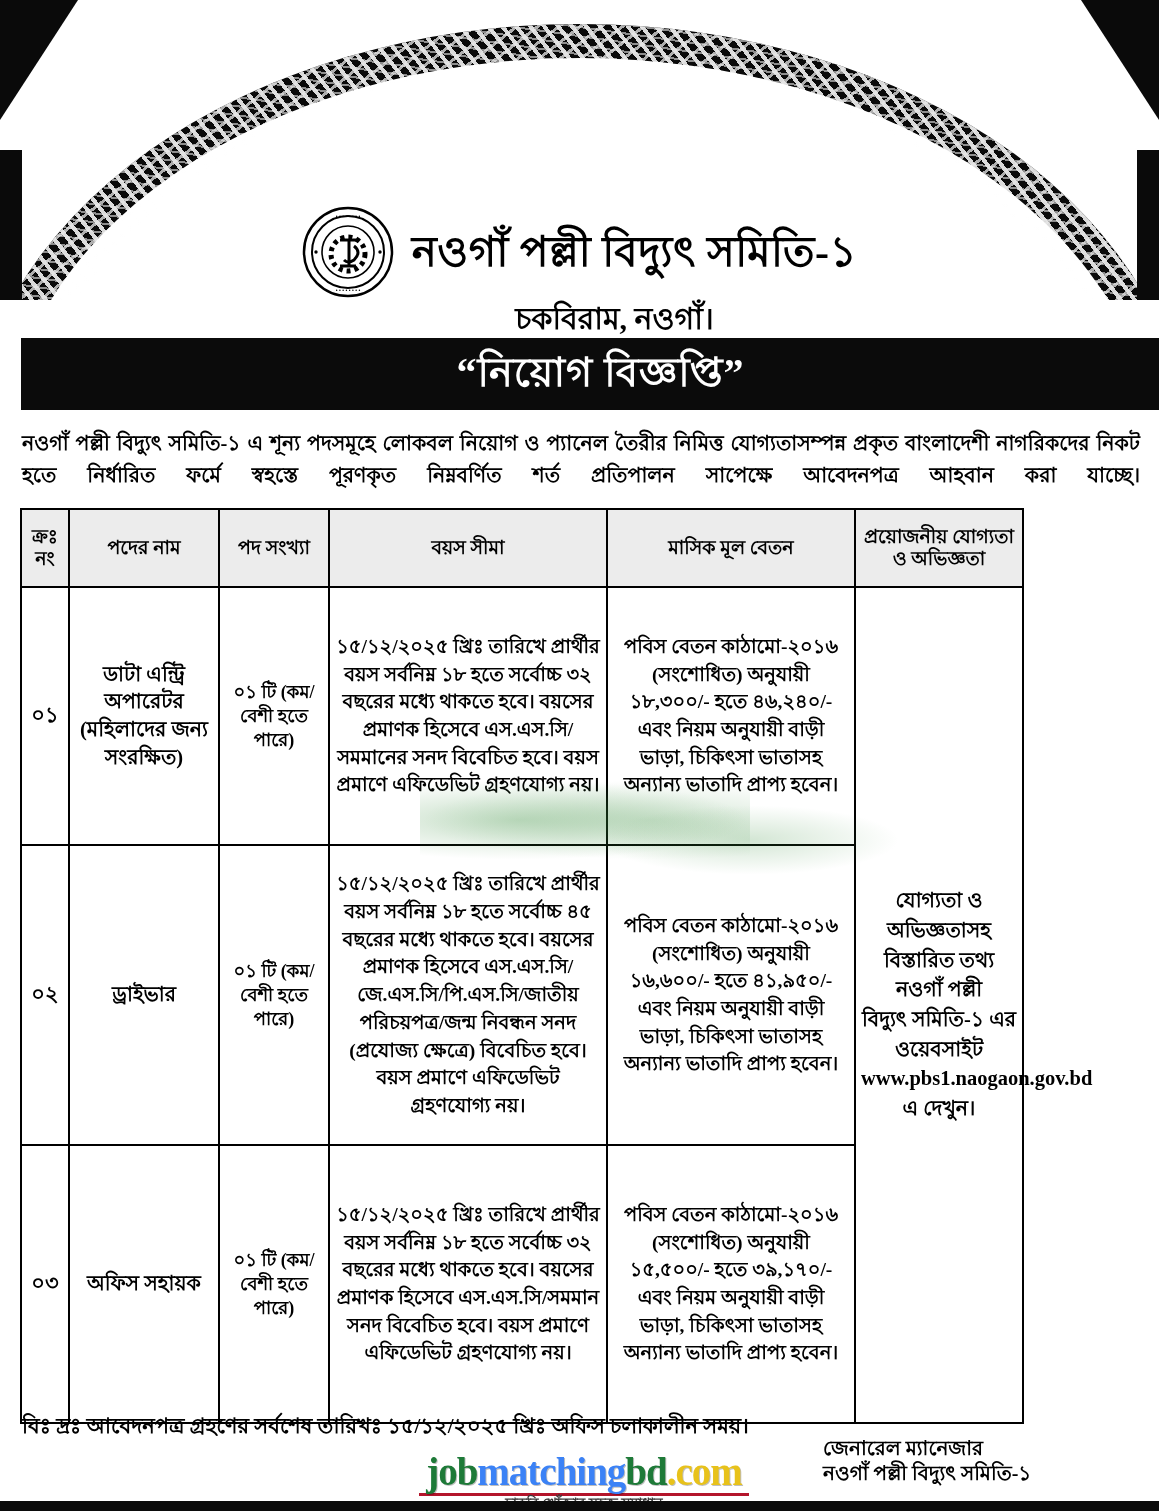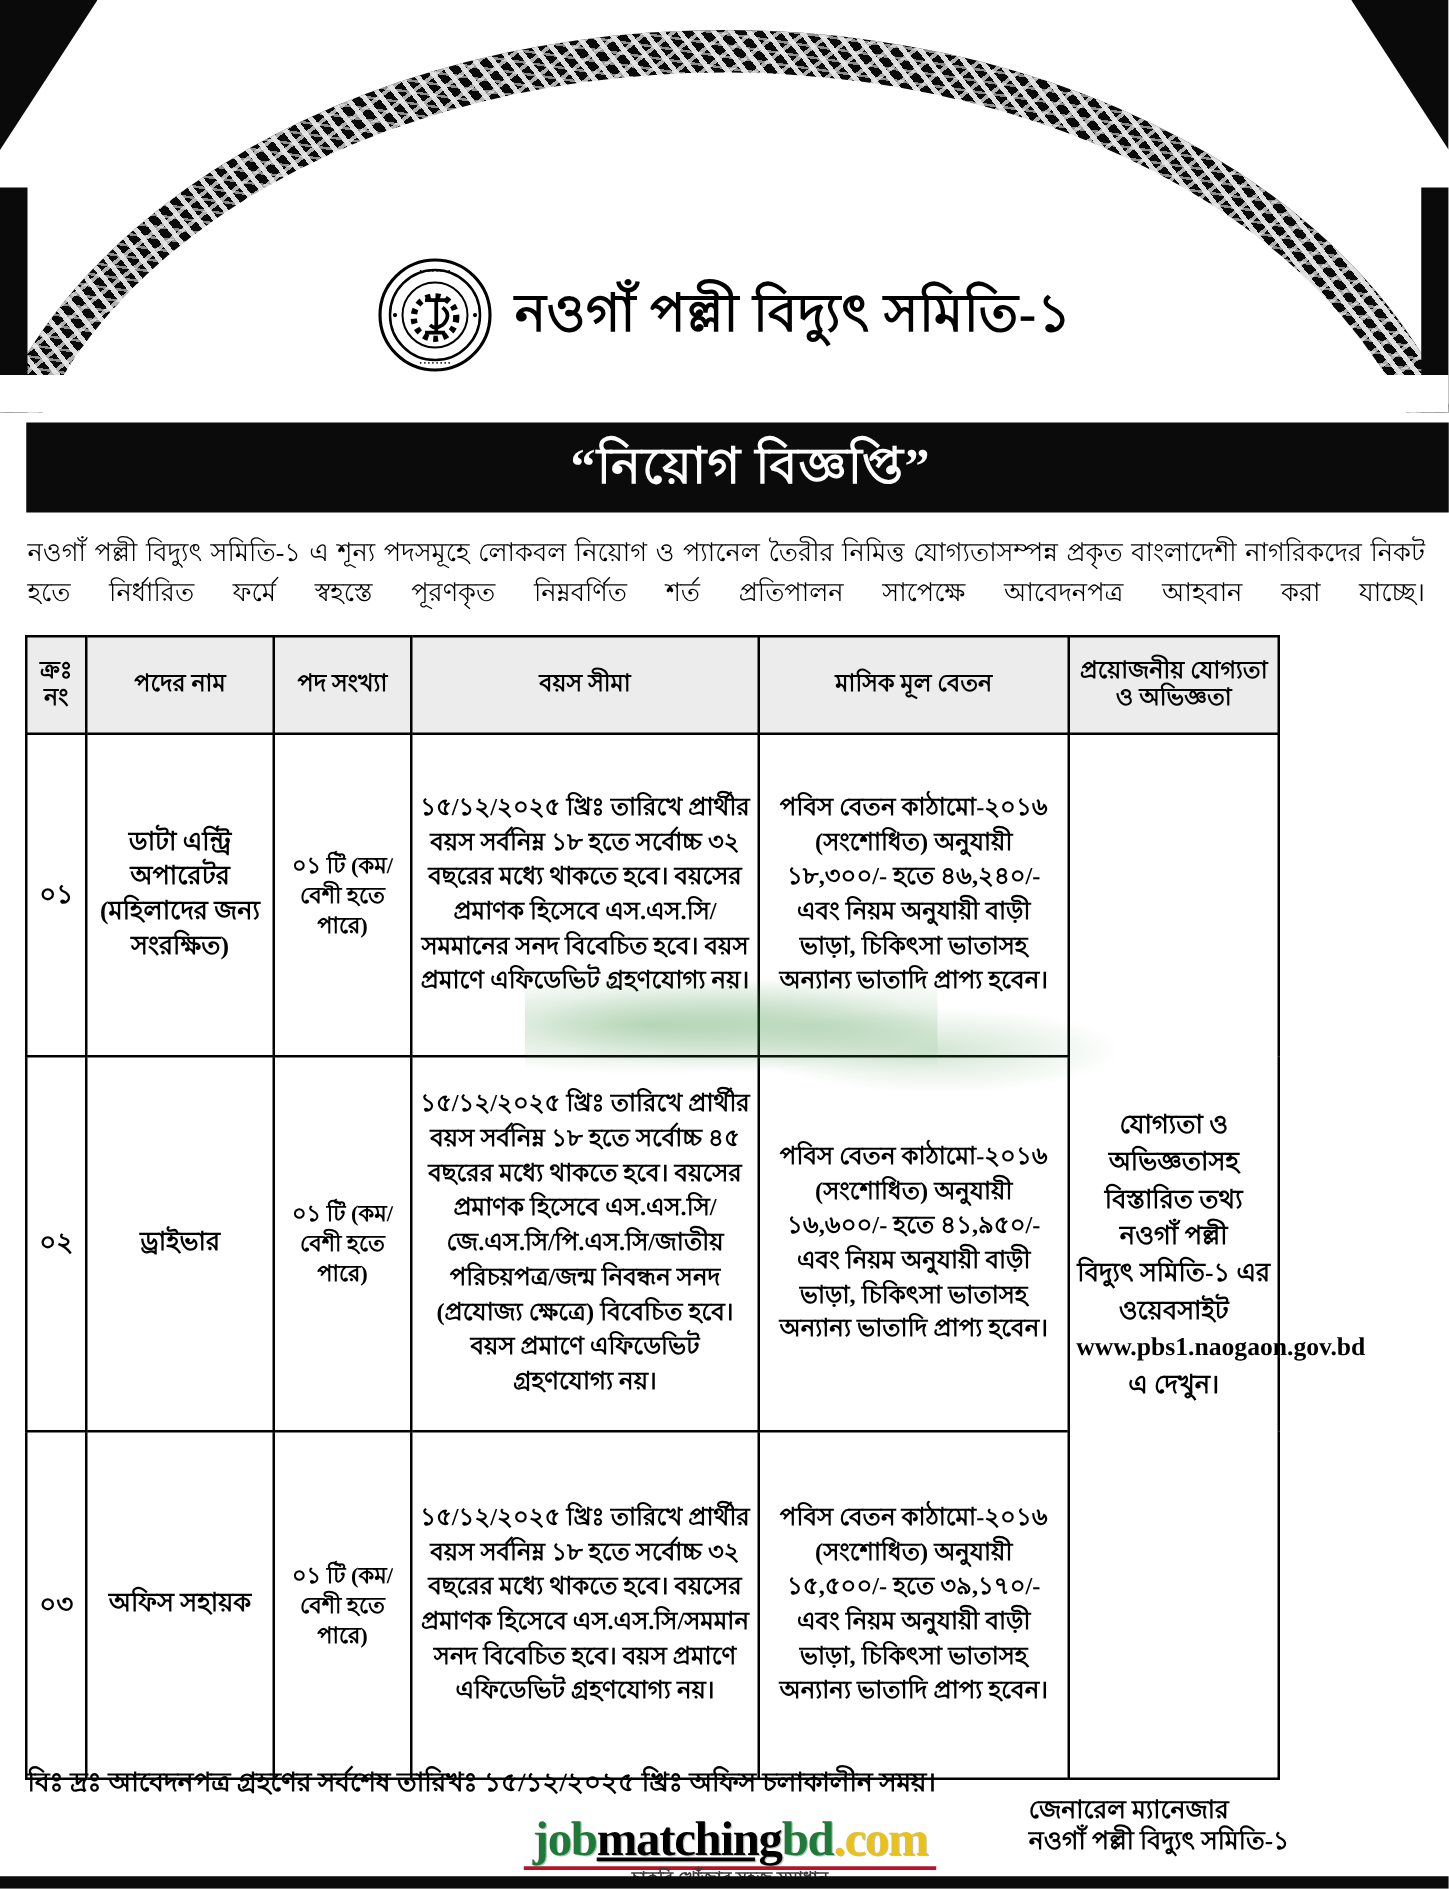--- a/index.html
+++ b/index.html
@@ -74,21 +74,21 @@
   }
   .band-text{
     color:#fff;font-family:"Liberation Serif","DejaVu Serif",serif;
     font-weight:700;font-size:40px;letter-spacing:1px;
   }
 
   
   .intro{
     position:absolute;left:22px;top:428px;width:1118px;
     font-family:"Liberation Serif","DejaVu Serif",serif;
-    font-weight:400;font-size:20.5px;line-height:1.55;text-align:justify;
+    font-weight:700;font-size:20.5px;line-height:1.55;text-align:justify;
     text-align-last:justify;
   }
 
   
   .tbl{
     position:absolute;left:20px;top:508px;width:1004px;
     border-collapse:collapse;table-layout:fixed;
     font-family:"Liberation Serif","DejaVu Serif",serif;
   }
   .tbl td,.tbl th{
@@ -133,21 +133,21 @@
   .wm{
     position:absolute;left:374px;top:1452px;width:420px;text-align:center;
     line-height:1;
   }
   .wm-main{
     font-family:"Liberation Serif","DejaVu Serif",serif;
     font-weight:700;font-size:39px;letter-spacing:-1px;
     text-shadow:1px 1px 0 rgba(0,0,0,.25);
   }
   .wm-main .g{color:#1e7a38;}
-  .wm-main .r{color:#000000;text-decoration:underline;}
+  .wm-main .r{color:#3b82f6;}
   .wm-main .y{color:#e8c21a;}
   .wm-rule{height:3px;background:#b4152b;margin:2px auto 1px;width:330px;}
   .wm-tag{
     font-family:"Liberation Serif","DejaVu Serif",serif;
     font-weight:700;font-size:14px;color:#3a3a3a;margin-top:1px;
   }
   .wm-ghost{
     position:absolute;left:420px;top:780px;width:330px;height:80px;
     background:radial-gradient(ellipse at 30% 50%, rgba(56,142,60,.30), rgba(56,142,60,0) 70%),
                radial-gradient(ellipse at 70% 50%, rgba(56,142,60,.22), rgba(56,142,60,0) 70%);
@@ -191,20 +191,21 @@
           <g fill="#000">
             <circle cx="14" cy="46" r="1.7"></circle>
               <circle cx="78" cy="46" r="1.7"></circle>
           </g>
           <text x="46" y="12" font-size="5.2" text-anchor="middle" font-family="'Liberation Sans',sans-serif">• • • • • • • •</text>
           <text x="46" y="86" font-size="5.2" text-anchor="middle" font-family="'Liberation Sans',sans-serif">• • • • • • • •</text>
         </svg>
       </div>
       <div class="org-title">নওগাঁ পল্লী বিদ্যুৎ সমিতি-১</div>
     </div>
+    <div class="org-sub">চকবিরাম, নওগাঁ।</div>
   </div>
 
   <div class="band">
     <div class="band-text">“নিয়োগ বিজ্ঞপ্তি”</div>
   </div>
 
   <div class="intro">নওগাঁ পল্লী বিদ্যুৎ সমিতি-১ এ শূন্য পদসমূহে লোকবল নিয়োগ ও প্যানেল তৈরীর নিমিত্ত যোগ্যতাসম্পন্ন প্রকৃত বাংলাদেশী নাগরিকদের নিকট হতে নির্ধারিত ফর্মে স্বহস্তে পূরণকৃত নিম্নবর্ণিত শর্ত প্রতিপালন সাপেক্ষে আবেদনপত্র আহবান করা যাচ্ছে।</div>
 
   <table class="tbl">
     <colgroup>

